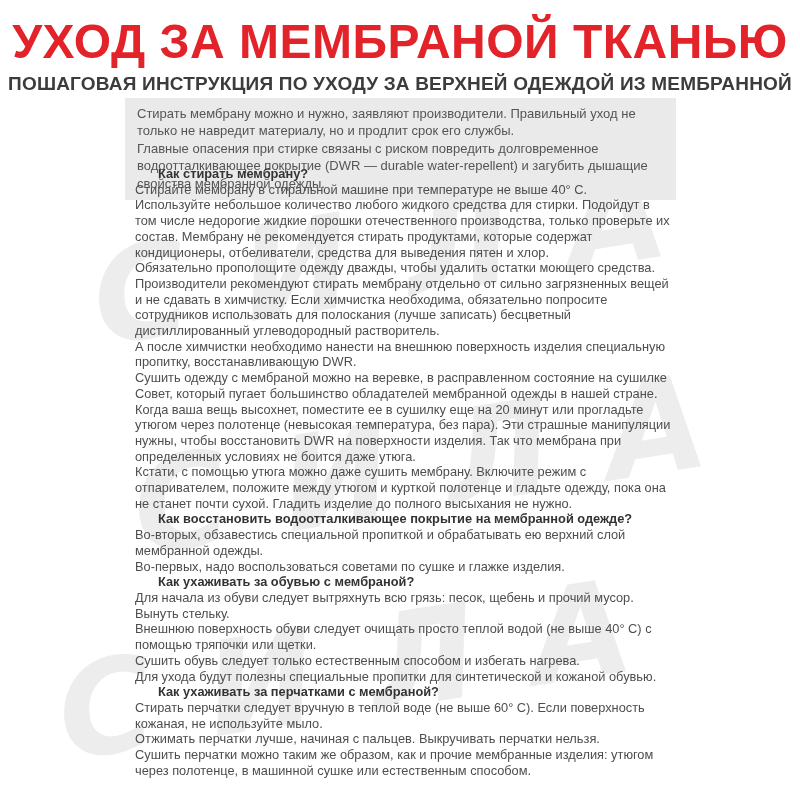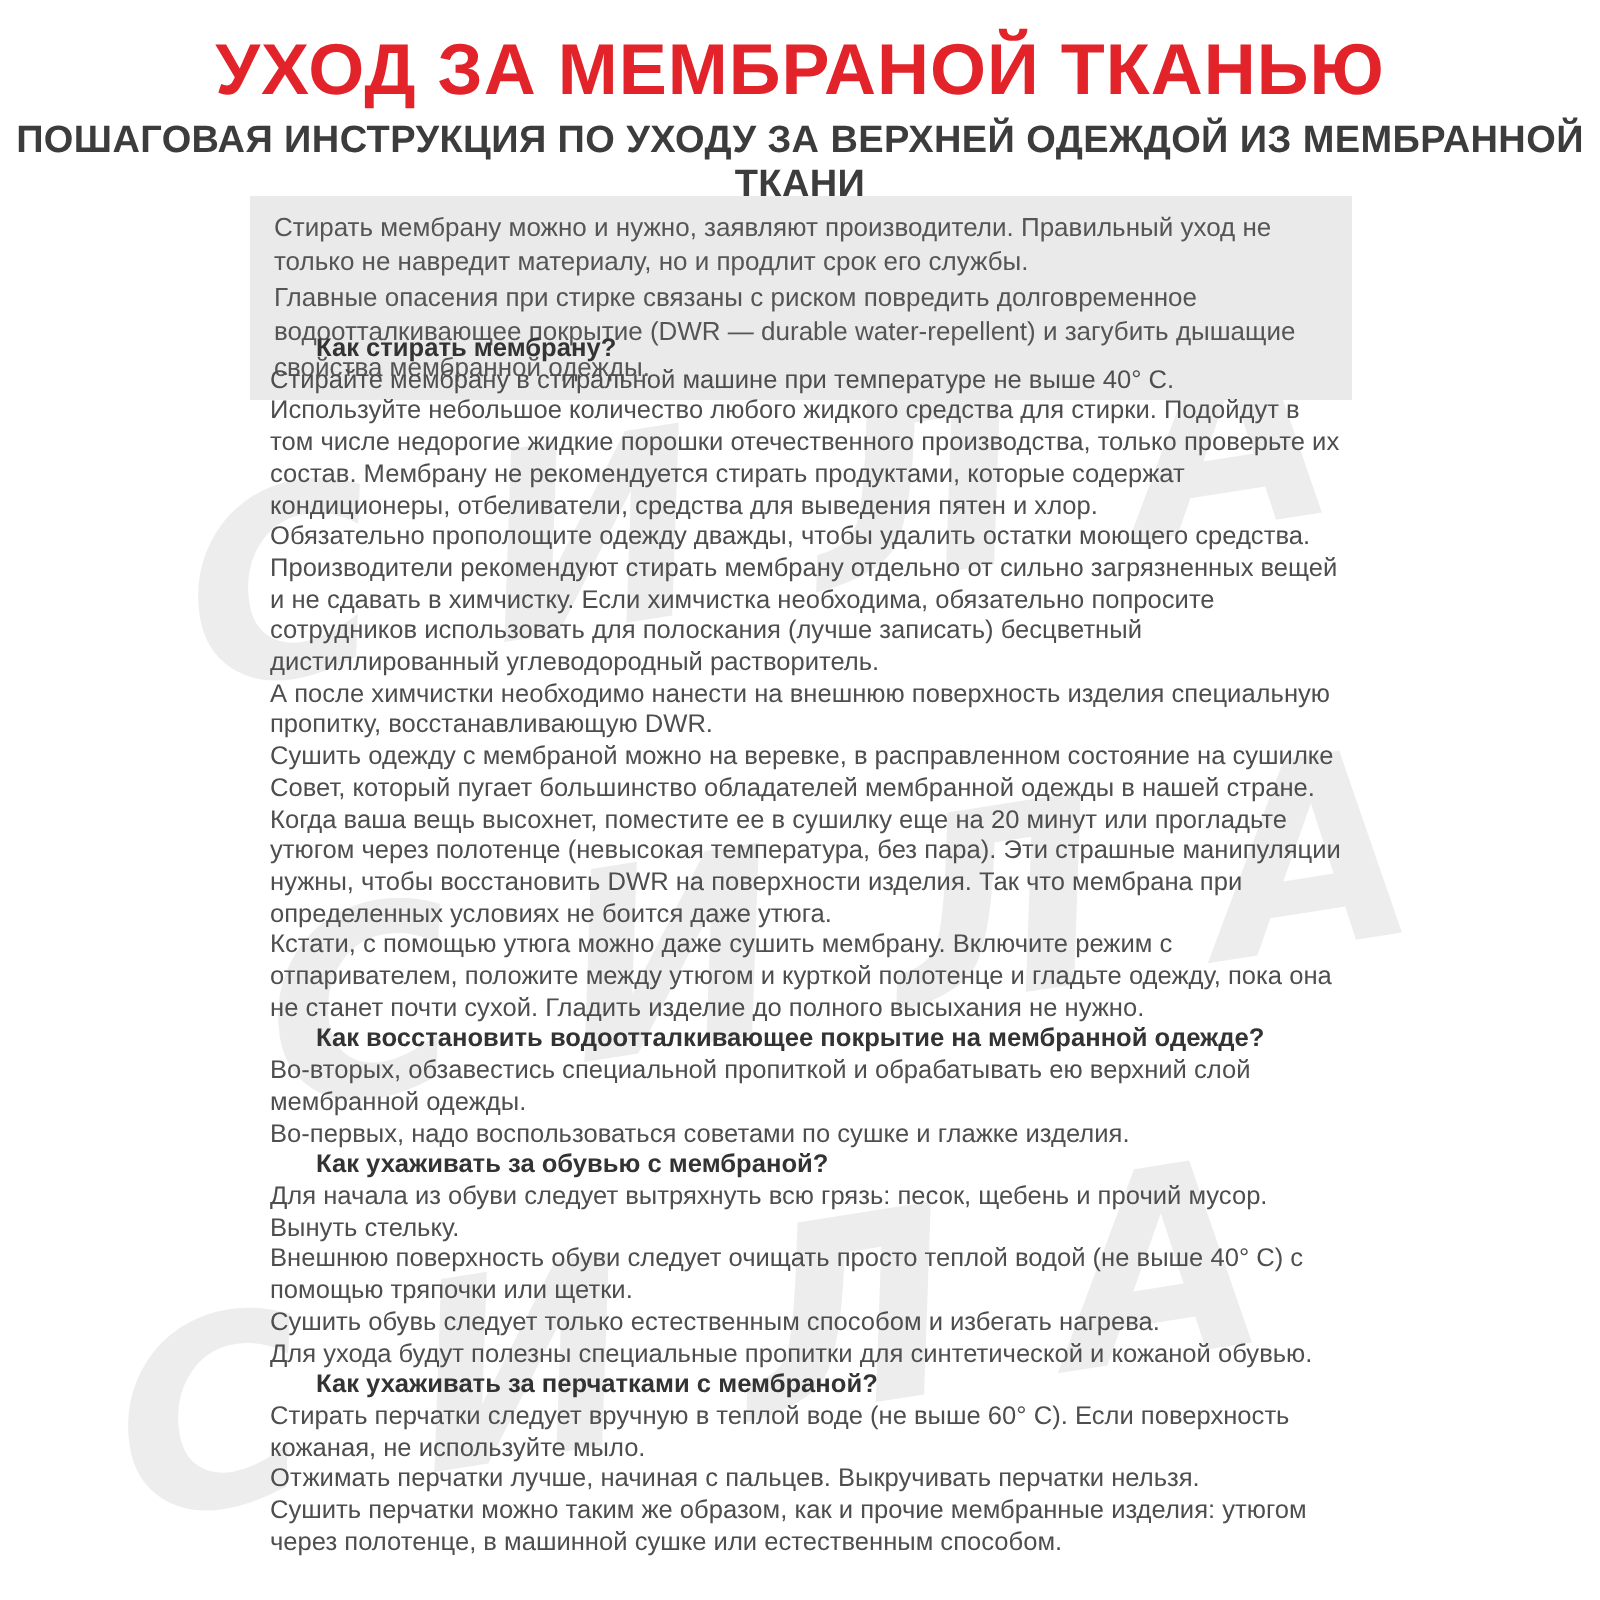--- a/index.html
+++ b/index.html
@@ -28,21 +28,21 @@
   .wm.wm-1 { top: 175px; left: 90px; }
   .wm.wm-2 { top: 385px; left: 130px; }
   .wm.wm-3 { top: 590px; left: 55px; }
 
   .content { position: relative; z-index: 1; }
 
   .doc-title {
     margin: 0;
     padding-top: 14px;
     text-align: center;
-    font-size: 36px;
+    font-size: 48px;
     font-weight: bold;
     letter-spacing: 0.5px;
     color: #e2232a;
   }
   .doc-subtitle {
     margin: 4px 0 0 0;
     text-align: center;
     font-size: 19px;
     font-weight: bold;
     letter-spacing: 0.2px;

